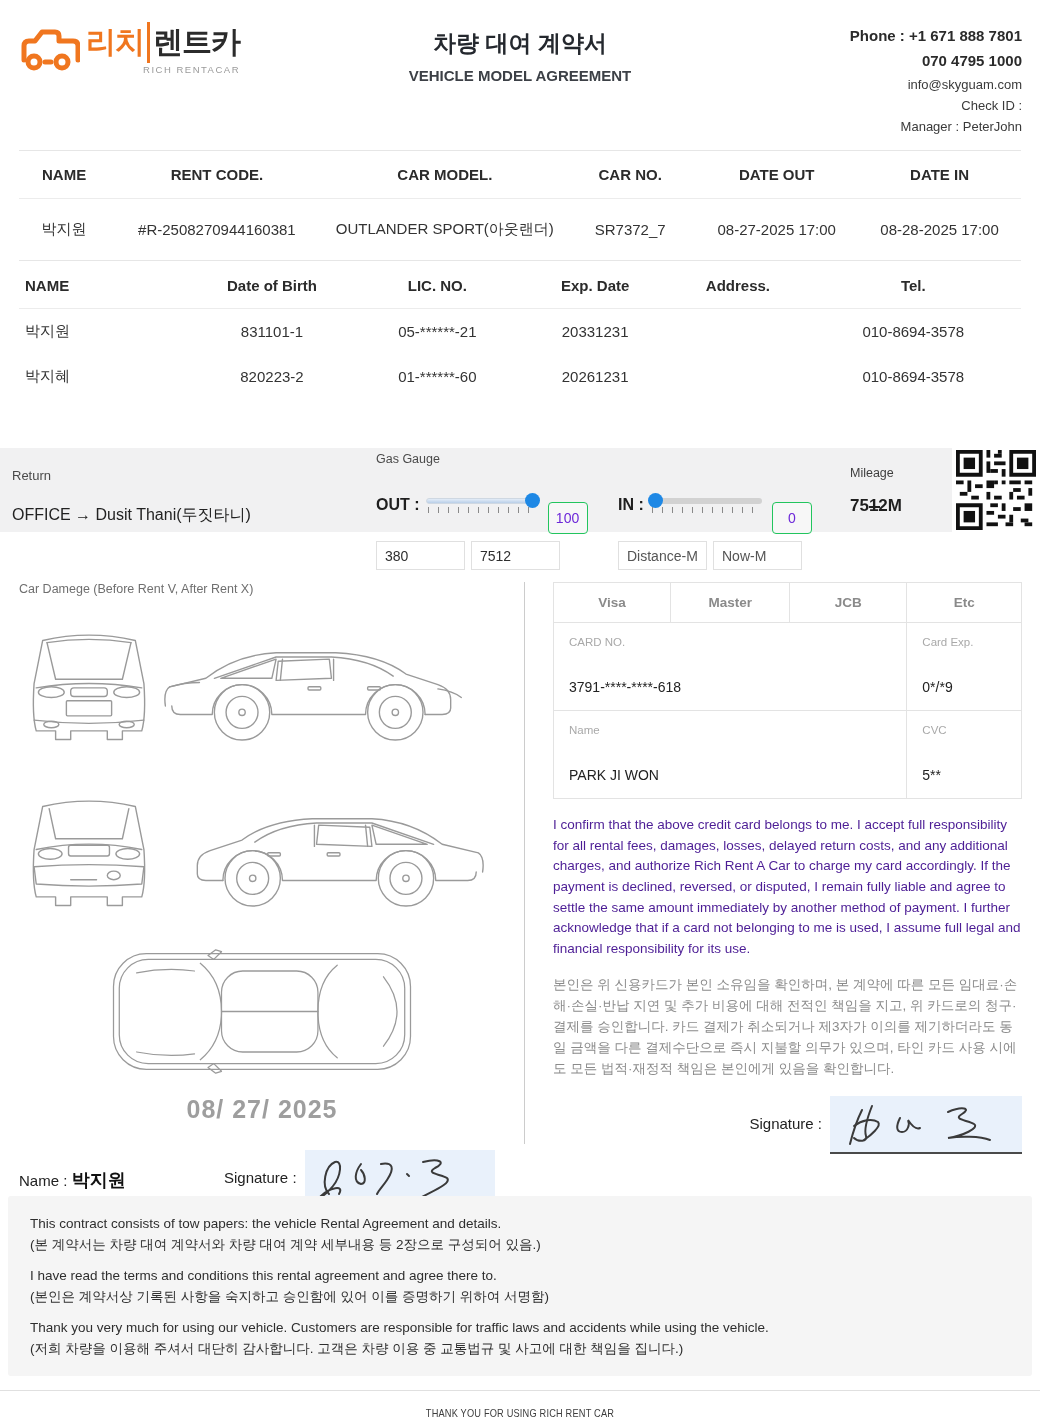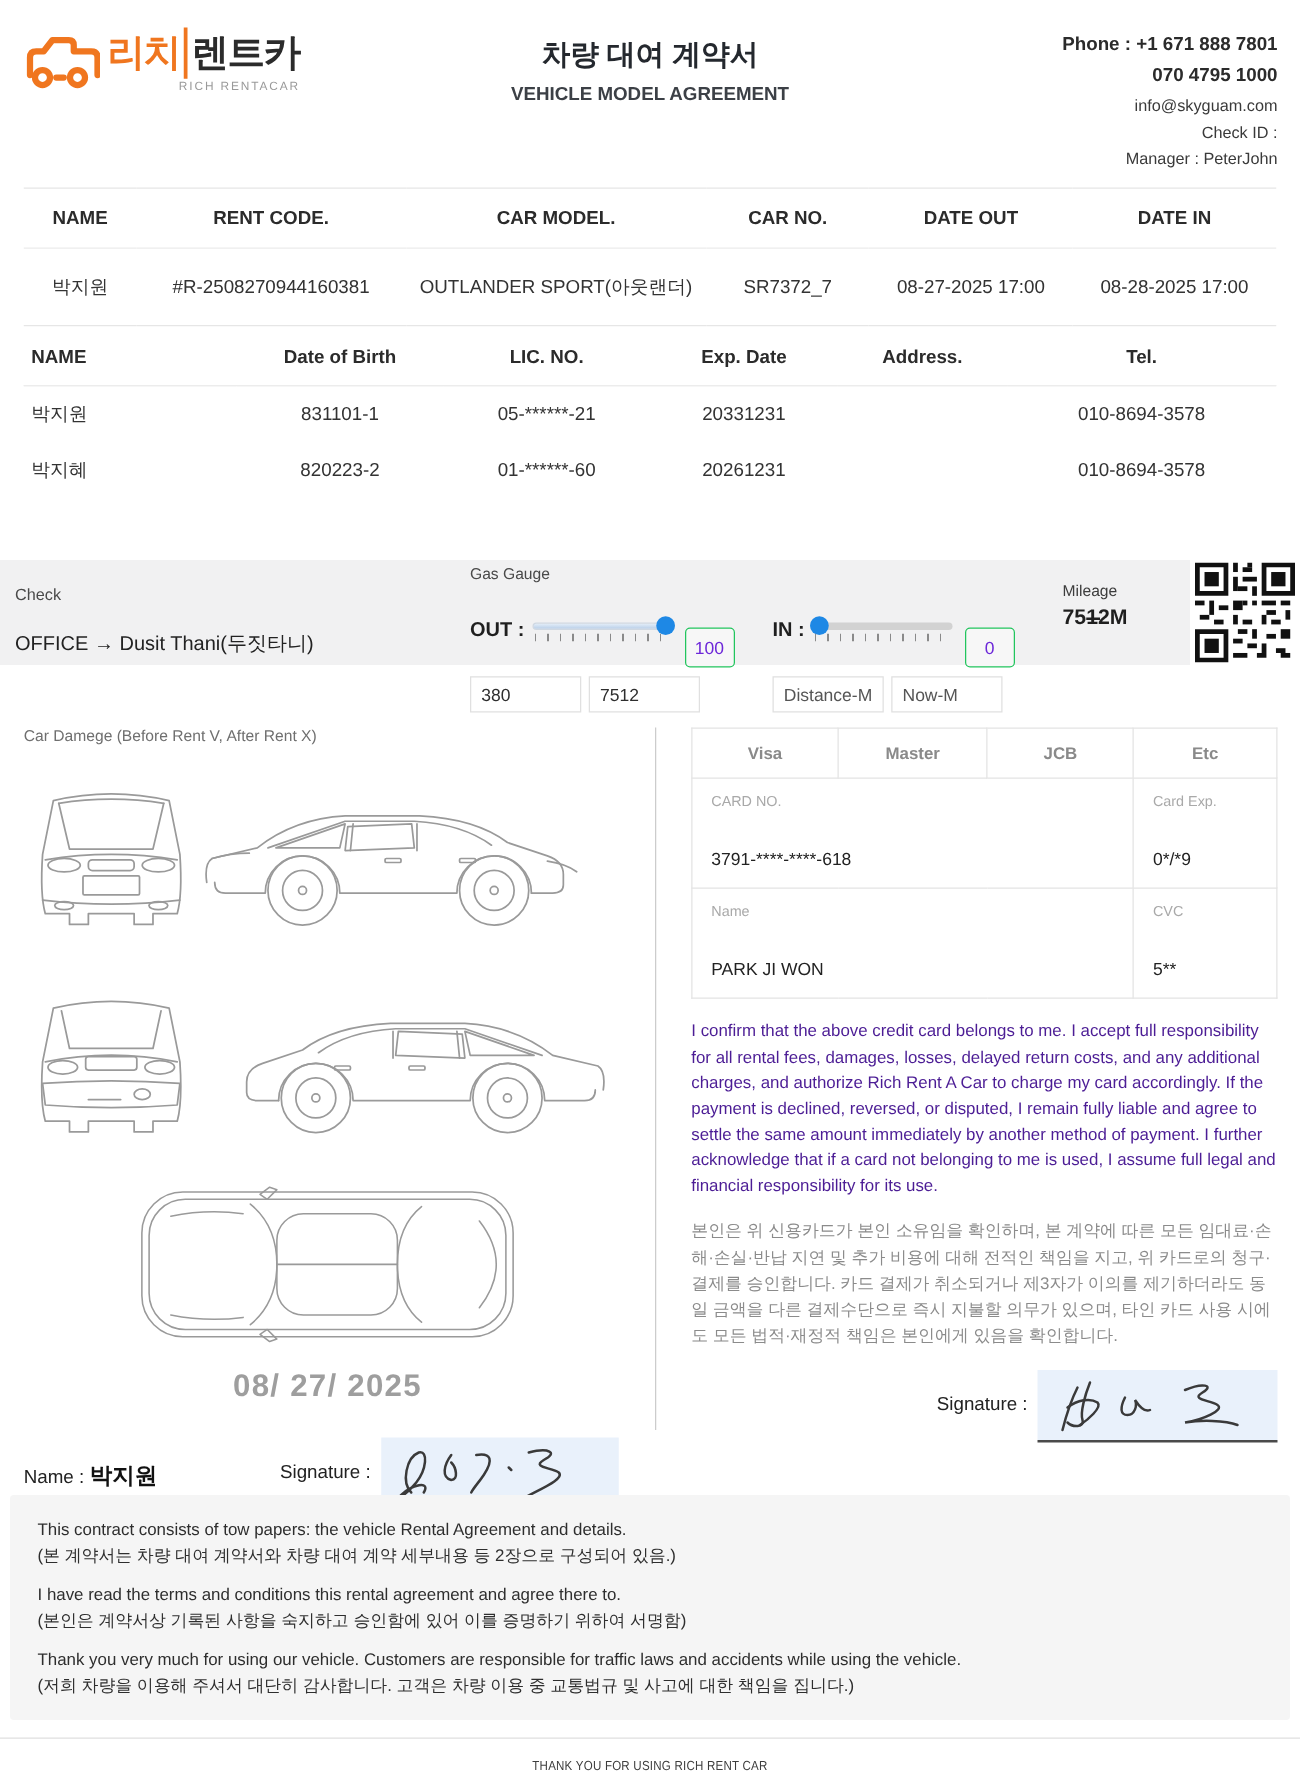--- a/index.html
+++ b/index.html
@@ -49,21 +49,21 @@
   .slider .ticks { position:absolute; left:2px; right:2px; top:13px; height:6px;
       background:repeating-linear-gradient(90deg,#8a8a8a 0 1px,transparent 1px 10px); }
   .val-box { width:40px; height:32px; border:1px solid #22c55e; border-radius:4px; background:#f7f7f7; font-size:14px; color:#6d28d9; display:flex; align-items:center; justify-content:center; margin-left:10px;margin-top:26px; }
   .gas-inputs { display:flex; gap:6px; margin-top:7px; }
   .gas-inputs input { width:89px; height:29px; border:1px solid #e0e0e0; background:#fff; font-size:14px; color:#2e2e2e; padding:0 8px; font-family:inherit; }
   .gas-inputs input::placeholder { color:#555; opacity:1; }
   .out-group { position:absolute; left:4px; top:22px; }
   .in-group { position:absolute; left:246px; top:22px; }
   .mileage-block { width:100px; padding-top:18px; }
   .mileage-label { font-size:12.5px; color:#3d3d3d; }
-  .mileage-value { position:relative; font-size:17px; font-weight:bold; color:#1f1f1f; margin-top:4px; display:inline-block; }
+  .mileage-value { position:relative; font-size:17px; font-weight:bold; color:#1f1f1f; margin-top:16px; display:inline-block; }
   .mileage-value::after { content:""; position:absolute; left:36%; width:22%; top:52%; height:2px; background:#1f1f1f; }
   .qr-box { margin-left:auto; width:88px; height:84px; background:#fff; display:flex; align-items:center; justify-content:center; }
 
   
   .main { position:absolute; left:0; top:568px; width:1040px; height:590px; }
   .col-divider { position:absolute; left:524px; top:14px; height:562px; width:1px; background:#ccc; }
   .left-col { position:absolute; left:19px; top:14px; width:486px; }
   .damage-label { font-size:12.5px; color:#6f6f6f; }
   .car-grid { margin-top:14px; }
   .car-row { display:flex; align-items:center; }
@@ -199,21 +199,21 @@
         <td>01-******-60</td>
         <td>20261231</td>
         <td></td>
         <td>010-8694-3578</td>
       </tr>
     </tbody>
   </table>
 
   <div class="gauge-band">
     <div class="return-block">
-      <div class="return-label">Check</div>
+      <div class="return-label">Return</div>
       <div class="return-value">OFFICE → Dusit Thani(두짓타니)</div>
     </div>
 
     <div class="gas-block">
       <div class="gas-label">Gas Gauge</div>
 
       <div class="out-group">
         <div class="gauge-row">
           <span class="g-label">OUT :</span>
           <div class="slider out">

